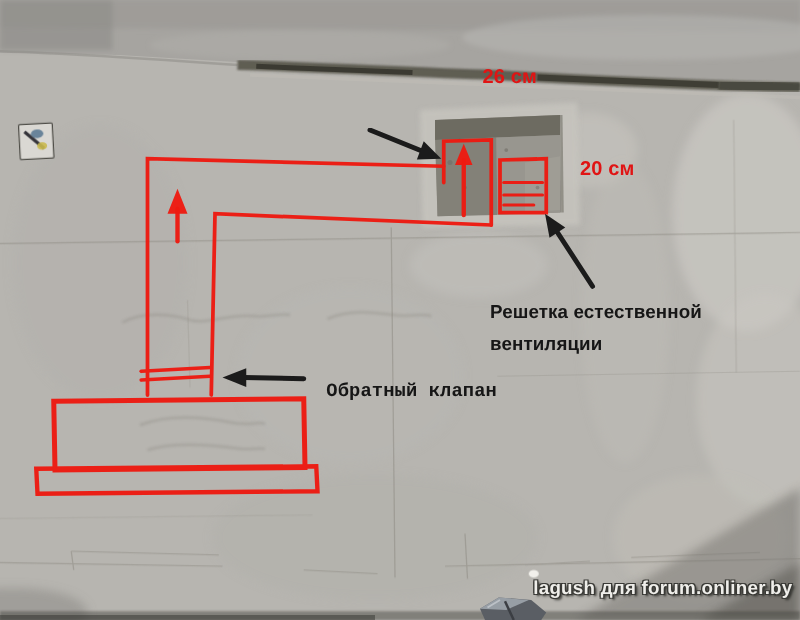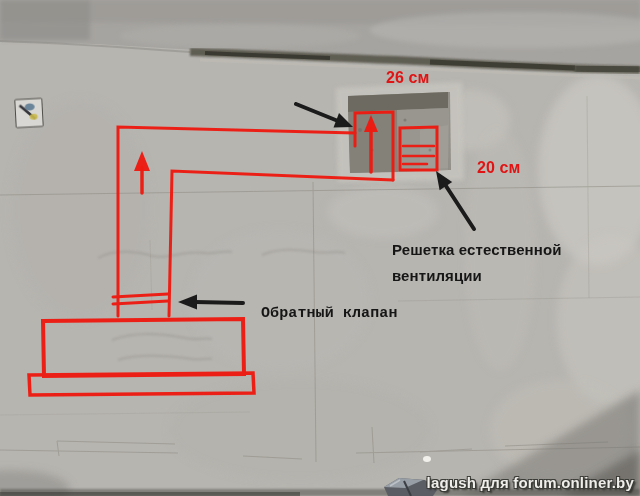--- a/index.html
+++ b/index.html
@@ -12,21 +12,20 @@
   .label {
     position:absolute; font-weight:bold; font-size:15px; color:#161616;
     white-space:nowrap; letter-spacing:0.1px; line-height:17px;
   }
   .label.red { color:#e01414; font-size:16px; }
   .watermark {
     position:absolute; top:462px; right:6px;
     font-weight:bold; font-size:15px; color:#efeeea; letter-spacing:0.2px;
     text-shadow:-1px -1px 0 #3a3a36, 1px -1px 0 #3a3a36,
                 -1px 1px 0 #3a3a36, 1px 1px 0 #3a3a36, 2px 2px 2px #2b2b27;
-    margin-top:12px;
   }
 </style>
 </head>
 <body>
 
 <div class="photo">
 
   <svg width="640" height="496" viewBox="0 0 640 496">
     <defs>
       <filter id="b1" x="-20%" y="-20%" width="140%" height="140%">
@@ -167,23 +166,23 @@
       <path d="M474,229 L446,186"></path>
     </g>
     <g stroke="none" fill="#1b1b1b">
       <polygon points="353,127 333.5,127.5 339,113"></polygon>
       <polygon points="178,302 197,294.5 197,309.5"></polygon>
       <polygon points="436,171 452.2,182 439.6,190.2"></polygon>
     </g>
   </svg>
 
 
-  <div class="label red" style="left:386px; top:69px;text-align:right;">26 см</div>
+  <div class="label red" style="left:386px; top:53px;text-align:right;">26 см</div>
 
-  <div class="label red" style="left:477px; top:127px;margin-top:32px;">20 см</div>
+  <div class="label red" style="left:464px; top:127px;">20 см</div>
 
   <div>
     <div class="label" style="left:392px; top:241px;">Решетка естественной</div>
     <div class="label" style="left:392px; top:267px;">вентиляции</div>
   </div>
 
   <div class="label" style="left:261px; top:305px;font-family:Liberation Mono, monospace;">Обратный клапан</div>
 
   <div class="watermark">lagush для forum.onliner.by</div>
 

